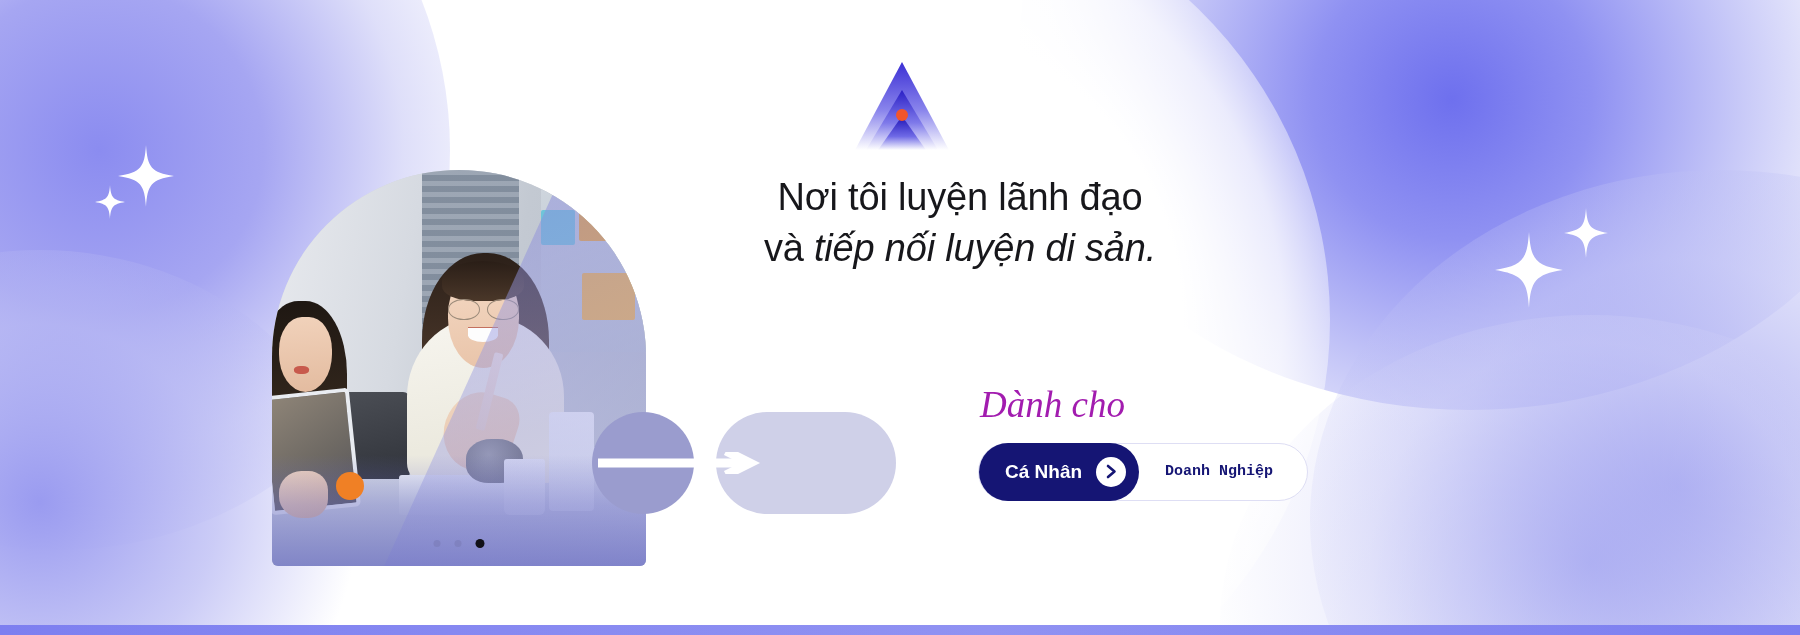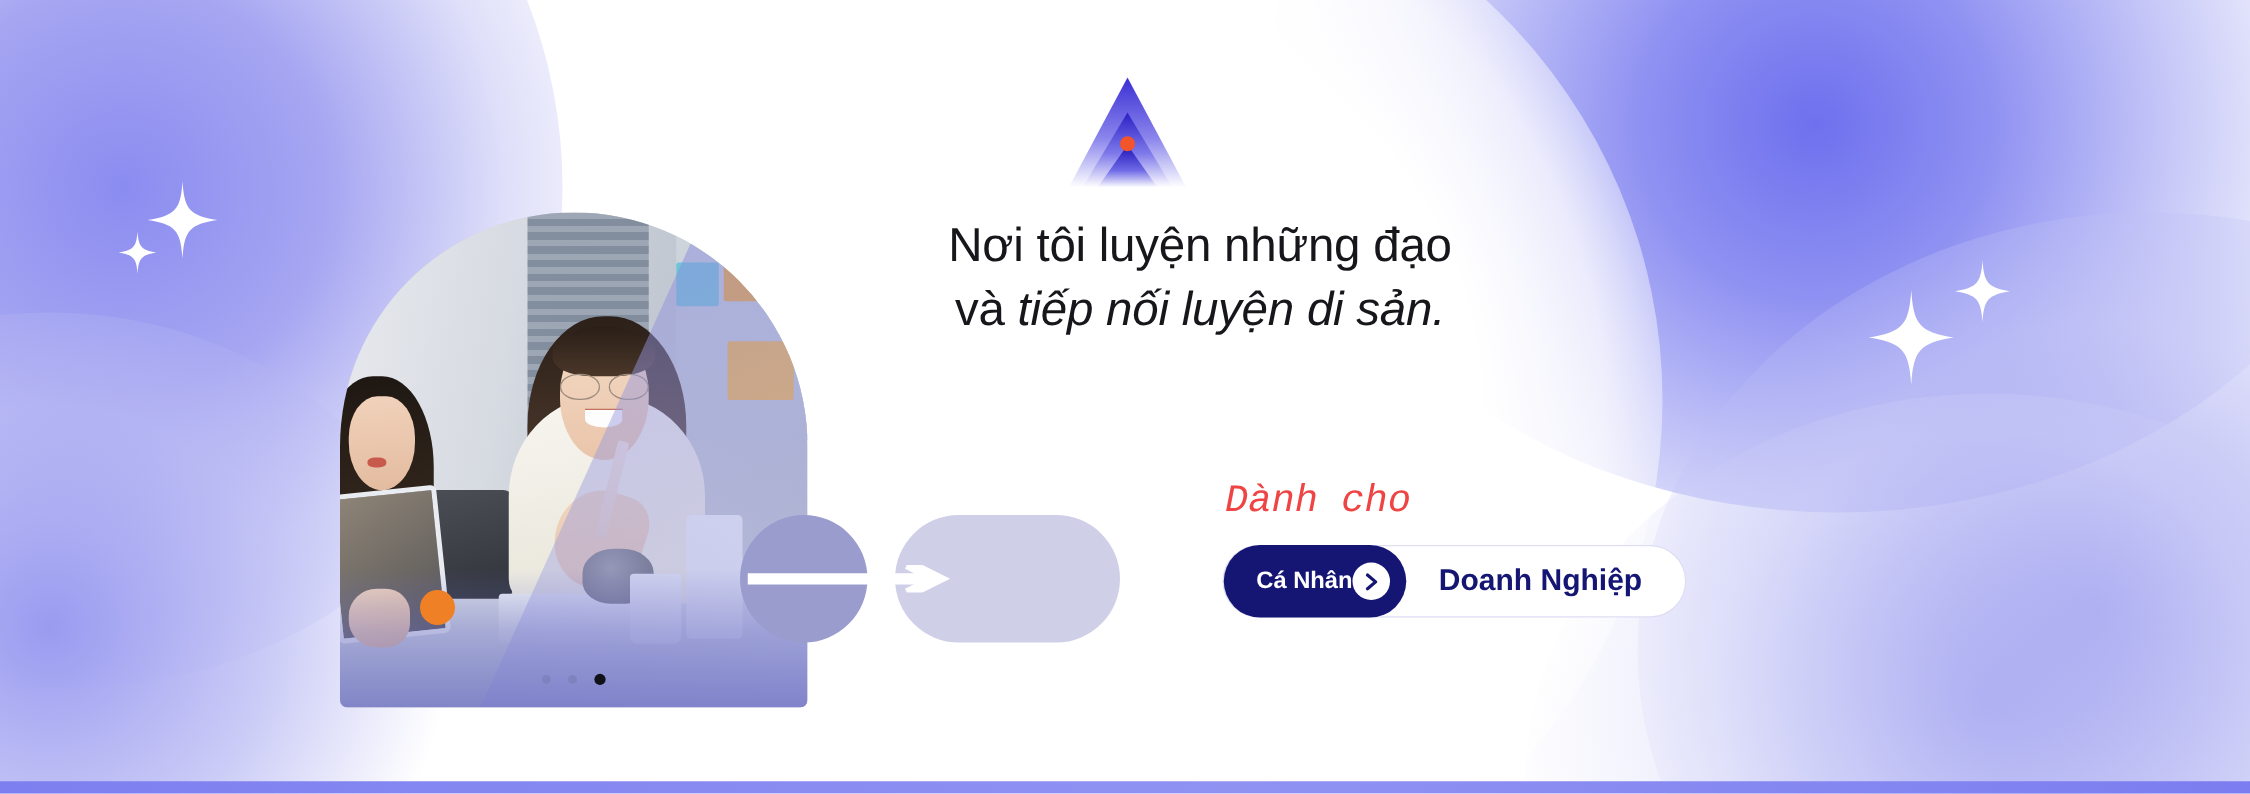--- a/index.html
+++ b/index.html
@@ -285,65 +285,67 @@
   .headline .line2 { display:block; }
   .headline em { font-style:italic; }
 
   
   .cta-block {
     position:absolute;
     left:978px; top:385px;
     width:420px;
   }
   .cta-label {
-    font-family:Liberation Mono, monospace;
+    font-family:Liberation Serif, serif;
     font-style:italic;
-    font-size:31px;
-    color:#ef4444;
+    font-size:37px;
+    color:#a21caf;
     line-height:1.1;
     margin-bottom:17px;
     padding-left:2px;
   }
   .toggle {
     position:relative;
     display:inline-flex;
     align-items:center;
     height:58px;
     border-radius:29px;
     background:#ffffff;
     border:1px solid #dedef4;
     padding-right:24px;
   }
   .toggle-active {
     display:flex;
     align-items:center;
+    gap:14px;
     height:58px;
     padding:0 13px 0 26px;
     border-radius:29px;
     background:#151574;
     color:#ffffff;
     font-size:19px;
     font-weight:700;
     white-space:nowrap;
     cursor:pointer;
   }
   .toggle-arrow {
     width:30px; height:30px;
     border-radius:50%;
     background:#ffffff;
     display:flex; align-items:center; justify-content:center;
     flex:0 0 auto;
   }
   .toggle-inactive {
     padding:0 10px 0 26px;
     color:#151574;
-    font-size:24px;
+    font-size:15px;
     font-weight:700;
     white-space:nowrap;
     cursor:pointer;
+    font-family:Liberation Mono, monospace;
   }
 </style>
 </head>
 <body>
 
 <div class="stage">
 
   <div class="bg-layer">
     <div class="blob blob-left"></div>
     <div class="blob blob-left-low"></div>
@@ -394,21 +396,21 @@
         </linearGradient>
       </defs>
       <path d="M48 2 L95 90 L1 90 Z" fill="url(#lg1)"></path>
       <path d="M48 30 L84 90 L12 90 Z" fill="url(#lg2)"></path>
       <path d="M48 56 L72 90 L24 90 Z" fill="url(#lg3)"></path>
       <circle cx="48" cy="55" r="6" fill="#f2552c"></circle>
     </svg>
   </div>
 
   <h1 class="headline">
-    <span>Nơi tôi luyện những đạo</span>
+    <span>Nơi tôi luyện lãnh đạo</span>
     <span class="line2"><span>và </span><em>tiếp nối luyện di sản.</em></span>
   </h1>
 
   <div class="photo-wrap">
     <div class="photo-scene">
       <div class="ph-wall"></div>
       <div class="ph-blind"></div>
       <div class="ph-board"></div>
       <div class="ph-note1"></div>
       <div class="ph-note2"></div>

